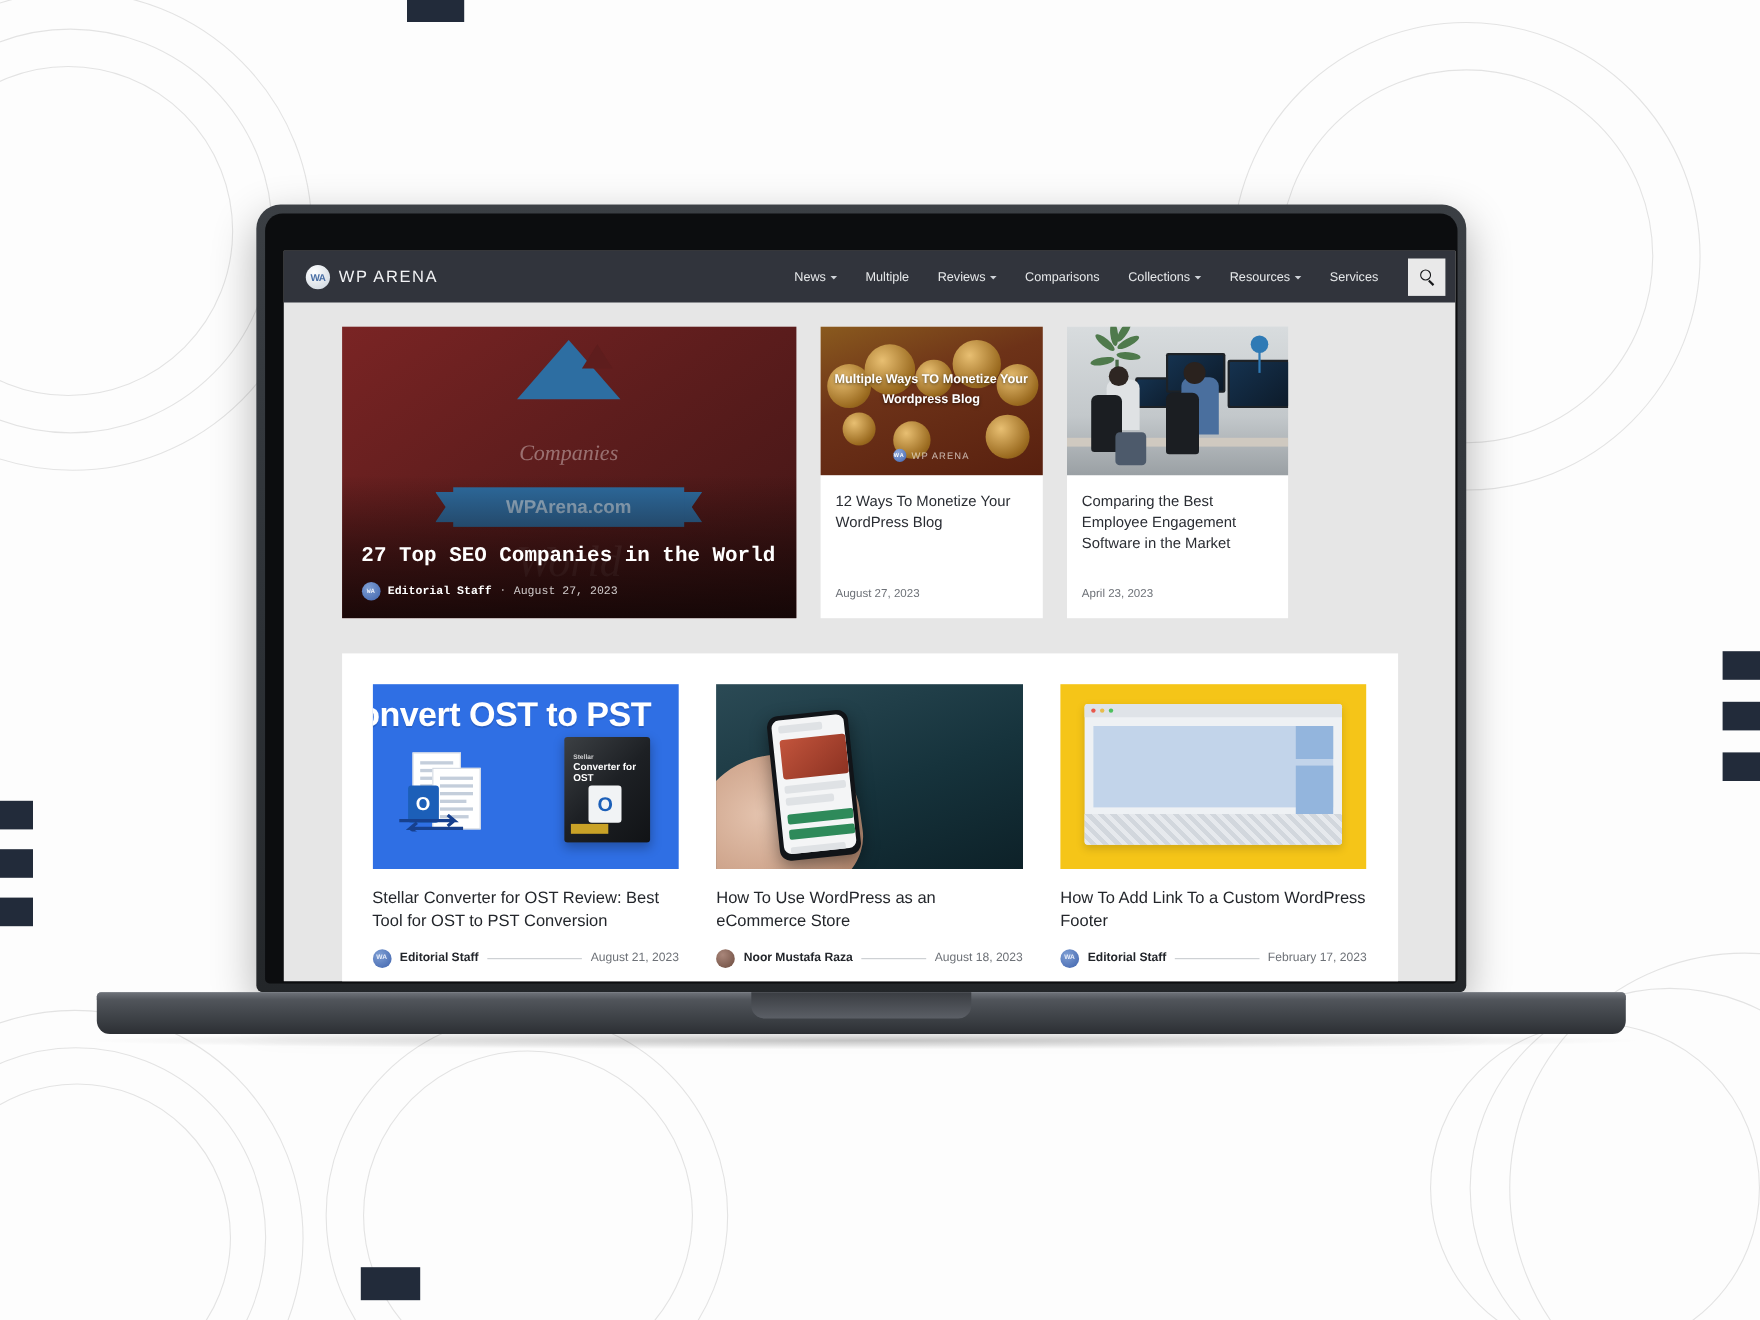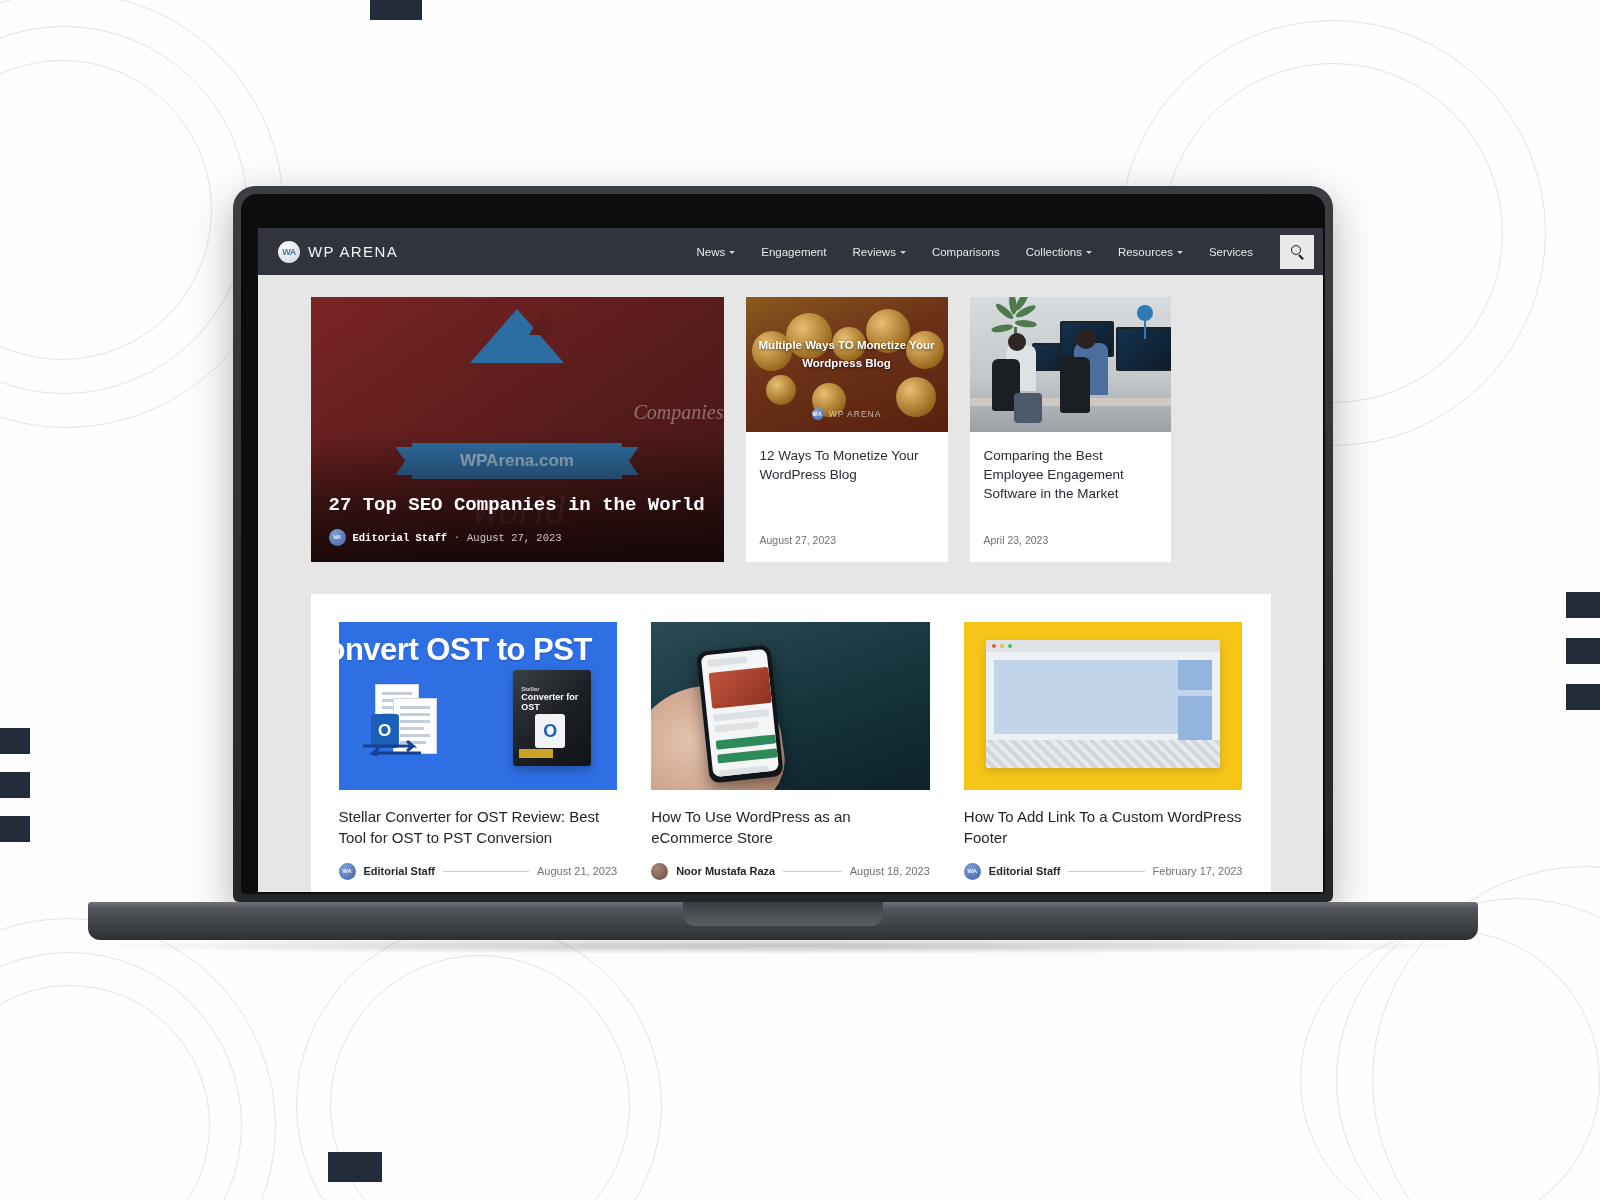--- a/index.html
+++ b/index.html
@@ -132,21 +132,21 @@
   .hero-peak {
     position: absolute; left: 53%; top: 16px; width: 0; height: 0;
     border-left: 14px solid transparent; border-right: 14px solid transparent;
     border-bottom: 22px solid #5e1d1d;
   }
   .hero-best {
     position: absolute; left: 0; right: 0; top: 68px; text-align: center;
     color: rgba(235,228,228,.72); font-size: 24px; font-weight: 700; letter-spacing: 1.2px;
   }
   .hero-comp {
-    position: absolute; left: 0; right: 0; top: 104px; text-align: right;
+    position: absolute; left: 0; right: 0; top: 104px; text-align: center;
     color: rgba(228,214,214,.45); font-size: 20px; font-style: italic;
     font-family: "Liberation Serif", serif;
   }
   .ribbon {
     position: absolute; left: 50%; transform: translateX(-50%); top: 146px;
     width: 210px; height: 36px; background: #2e6fa4;
     display: flex; align-items: center; justify-content: center;
   }
   .ribbon span { color: rgba(225,232,238,.62); font-size: 17px; font-weight: 600; }
   .ribbon-l, .ribbon-r {
@@ -356,21 +356,21 @@
           <div class="logo-mark">WA</div>
           <div class="logo-text">WP ARENA</div>
         </div>
 
         <nav class="nav">
           <div class="nav-item">
             <span>News</span>
             <span class="caret"></span>
           </div>
           <div class="nav-item">
-            <span>Engagement</span>
+            <span>Multiple</span>
           </div>
           <div class="nav-item">
             <span>Reviews</span>
             <span class="caret"></span>
           </div>
           <div class="nav-item">
             <span>Comparisons</span>
           </div>
           <div class="nav-item">
             <span>Collections</span>

